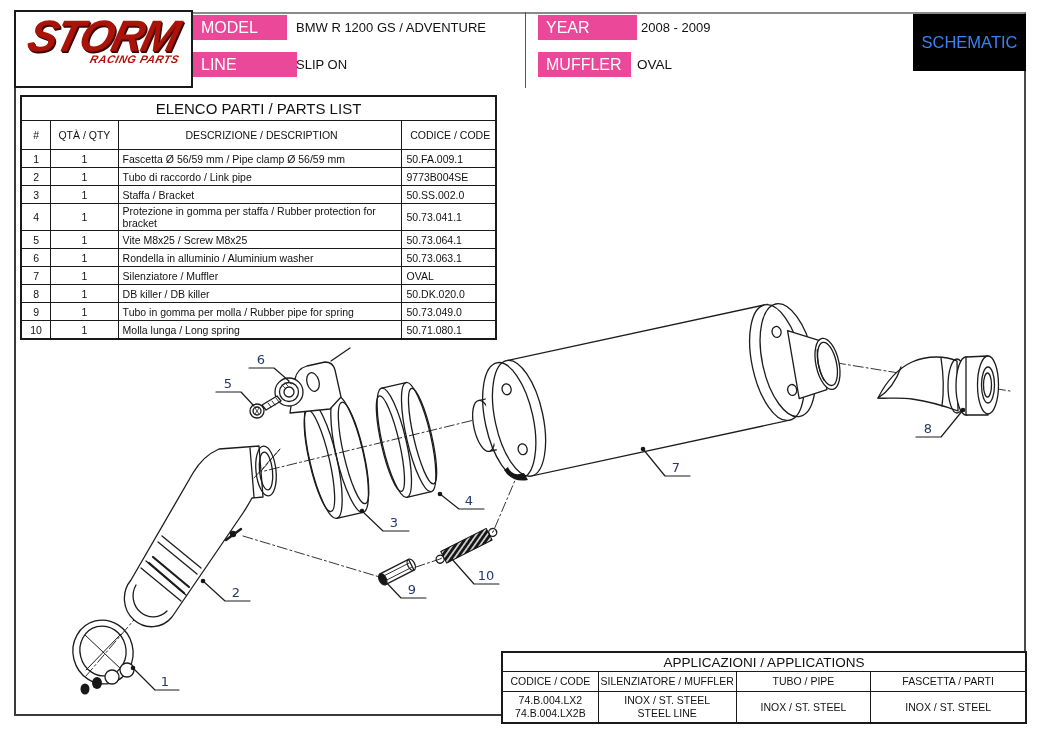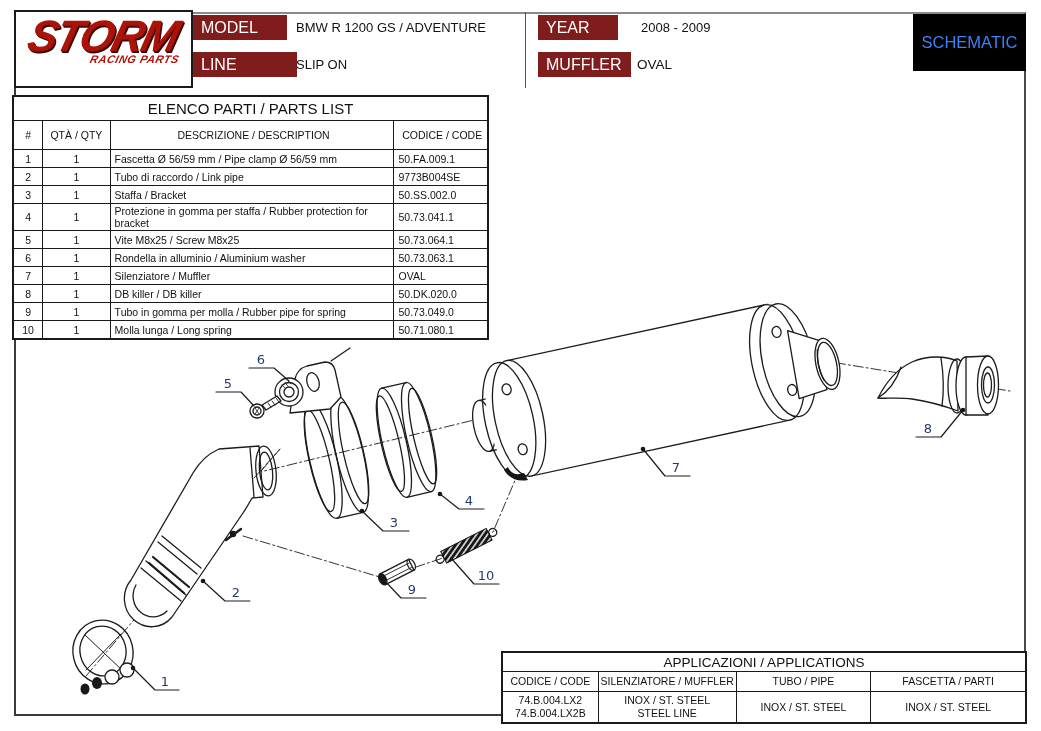--- a/index.html
+++ b/index.html
@@ -13,36 +13,36 @@
   .hdr-divider{left:525px;top:12px;width:1px;height:76px;background:#555;}
   
   .logo-box{left:14px;top:10px;width:179px;height:78px;box-sizing:border-box;
     border:2px solid #1a1a1a;background:#fff;z-index:3;}
   .logo-storm{font:italic 800 44px "Liberation Sans",sans-serif;letter-spacing:-2px;
     color:#ab1308;text-shadow:1px 1px 0 #58090b,2px 2px 0 #2c0404;
     transform:skewX(-14deg);width:fit-content;margin:0 auto;line-height:48px;}
   .logo-tag{font:italic 800 11px "Liberation Sans",sans-serif;color:#b3120a;
     text-align:right;margin:-7px 12px 0 0;letter-spacing:0.5px;transform:skewX(-14deg);}
   
-  .hlabel{background:#7f1d1d;color:#fff;display:flex;align-items:center;
+  .hlabel{background:#ec4899;color:#fff;display:flex;align-items:center;
     padding-left:8px;font-size:16px;box-sizing:border-box;z-index:2;}
   .hvalue{display:flex;align-items:center;font-size:13px;z-index:2;}
   .f-model-l{left:193px;top:15px;width:94px;height:25px;}
   .f-model-v{left:296px;top:15px;height:25px;}
   .f-line-l{left:193px;top:52px;width:104px;height:25px;}
   .f-line-v{left:296px;top:52px;height:25px;}
-  .f-year-l{left:538px;top:15px;width:80px;height:25px;}
+  .f-year-l{left:538px;top:15px;width:99px;height:25px;}
   .f-year-v{left:641px;top:15px;height:25px;}
   .f-muff-l{left:538px;top:52px;width:93px;height:25px;}
   .f-muff-v{left:637px;top:52px;height:25px;font-size:13.5px;}
   .schematic{left:913px;top:14px;width:113px;height:57px;background:#000;color:#3b82f6;
     display:flex;align-items:center;justify-content:center;font-size:16.5px;z-index:3;}
   
   table{border-collapse:collapse;background:#fff;}
-  .parts-table{left:12px;top:95px;z-index:2;}
+  .parts-table{left:20px;top:95px;z-index:2;}
   .parts-table table{width:477px;border:2px solid #1a1a1a;}
   .parts-table td{border:1px solid #1a1a1a;font-size:10.5px;}
   .parts-table .title-cell{height:21px;text-align:center;font-size:15px;}
   .parts-table .hrow td{height:26px;text-align:center;}
   .parts-table .drow td{height:15px;}
   .parts-table .pc0{width:27px;text-align:center;}
   .parts-table .pc1{width:67px;text-align:center;}
   .parts-table .pc2{width:290px;padding-left:4px;}
   .parts-table .pc3{width:89px;padding-left:4px;}
   .apps-table{left:501px;top:651px;z-index:2;}

